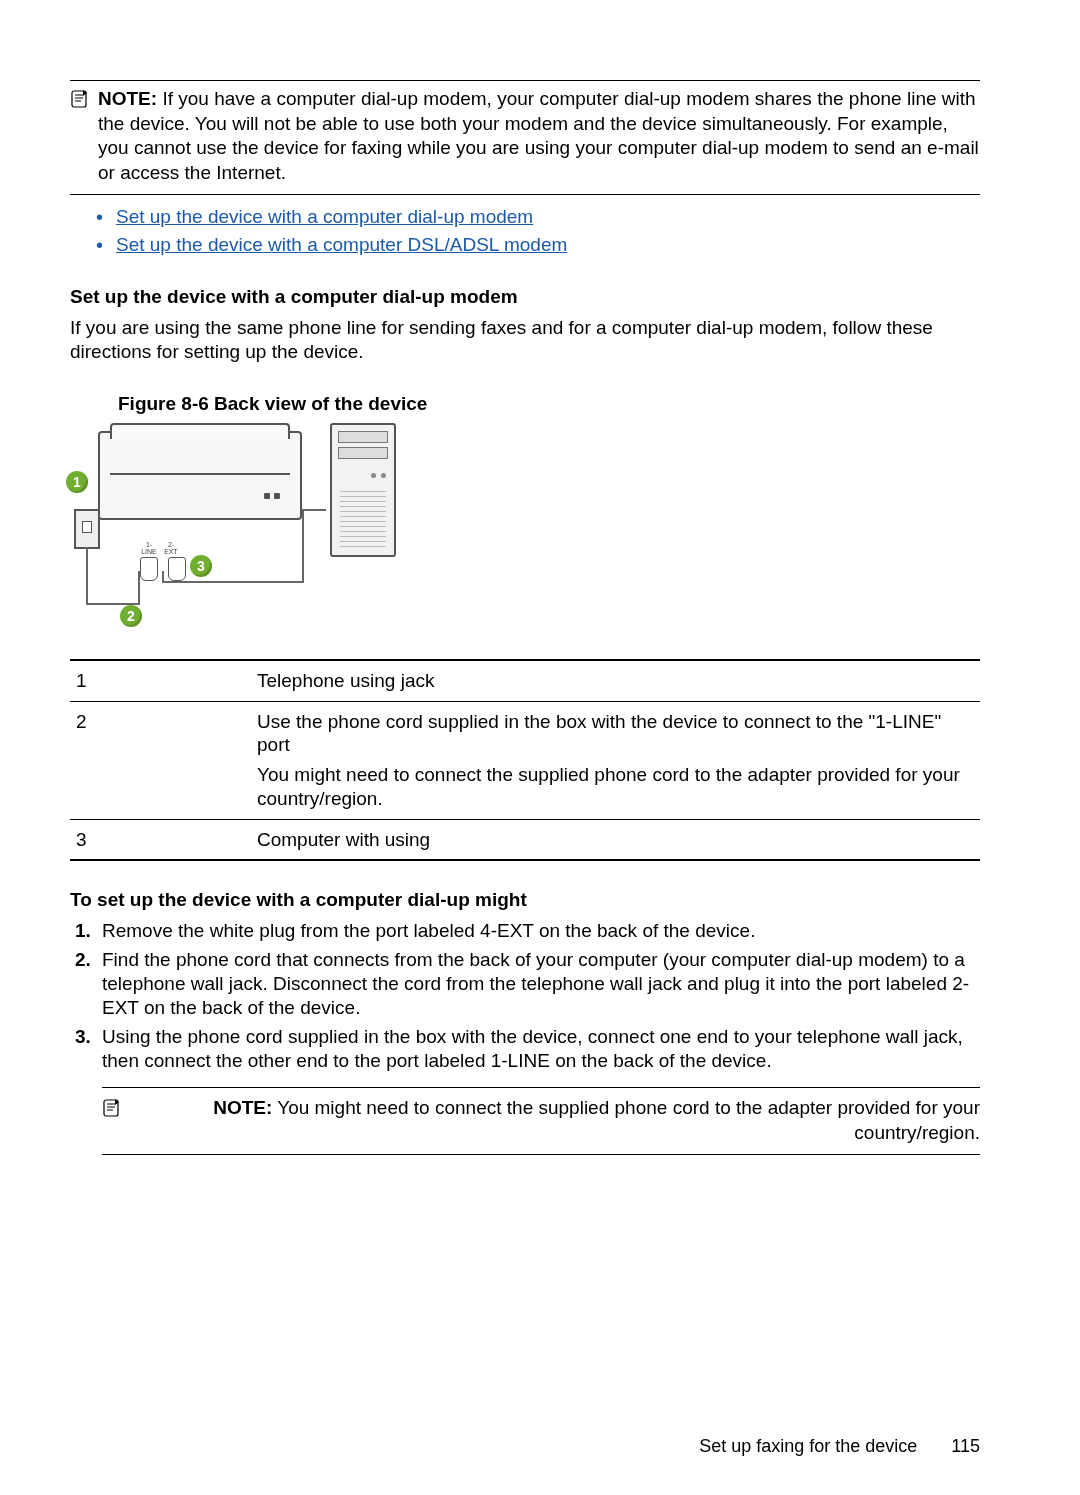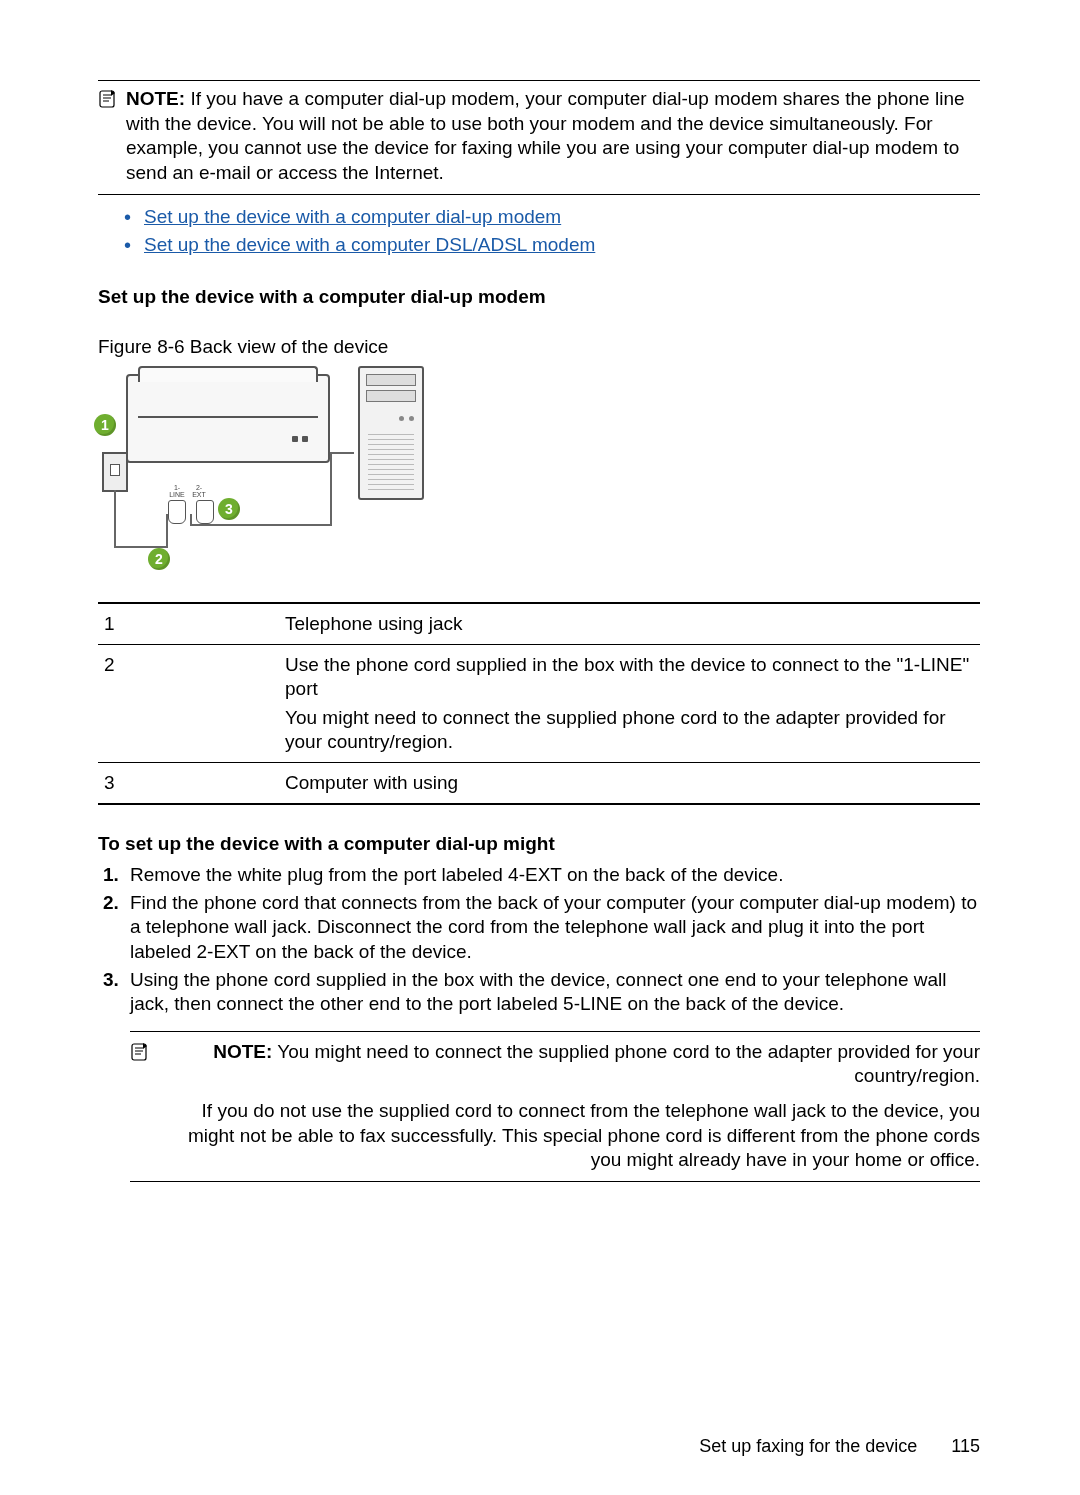--- a/index.html
+++ b/index.html
@@ -5,21 +5,21 @@
   body {
     margin: 0;
     padding: 0;
     background: #fff;
     font-family: Arial, Helvetica, sans-serif;
     font-size: 19px;
     color: #000;
     width: 1080px;
   }
   .page {
-    padding: 80px 100px 60px 98px;
+    padding: 80px 100px 60px 70px;
     box-sizing: border-box;
     min-height: 1495px;
     position: relative;
   }
 
   
   .note-box {
     border-top: 1.5px solid #000;
     border-bottom: 1.5px solid #000;
     padding: 6px 0 8px 0;
@@ -62,21 +62,21 @@
     text-decoration: underline;
   }
 
   .heading-bold {
     font-weight: bold;
     margin-top: 28px;
     margin-bottom: 8px;
   }
   p.body { margin: 0 0 10px 0; line-height: 1.28; }
 
-  .fig-caption { font-weight: normal; margin-top: 28px; margin-bottom: 6px; }
+  .fig-caption { font-weight: bold; margin-top: 28px; margin-bottom: 6px; margin-left: 48px; }
 
   
   .figure-box {
     width: 330px;
     height: 210px;
     position: relative;
     margin-bottom: 28px;
   }
   .printer {
     position: absolute;
@@ -241,20 +241,21 @@
       <span>If you have a computer dial-up modem, your computer dial-up modem shares the phone line with the device. You will not be able to use both your modem and the device simultaneously. For example, you cannot use the device for faxing while you are using your computer dial-up modem to send an e-mail or access the Internet.</span>
     </div>
   </div>
 
   <ul class="links">
     <li><a href="#">Set up the device with a computer dial-up modem</a></li>
     <li><a href="#">Set up the device with a computer DSL/ADSL modem</a></li>
   </ul>
 
   <div class="heading-bold">Set up the device with a computer dial-up modem</div>
+  <p class="body">If you are using the same phone line for sending faxes and for a computer dial-up modem, follow these directions for setting up the device.</p>
 
   <div class="fig-caption">Figure 8-6 Back view of the device</div>
   <div class="figure-box">
     <div class="wall-jack"></div>
     <div class="printer">
       <div class="slot"></div>
         <div class="panel"></div>
         <div class="panel2"></div>
     </div>
     <div class="ports">
@@ -309,34 +310,33 @@
     </tr>
   </tbody>
     </table>
 
   <div class="heading-bold">To set up the device with a computer dial-up might</div>
 
   <ol class="steps">
     <li><span>Remove the white plug from the port labeled 4-EXT on the back of the device.</span></li>
     <li><span>Find the phone cord that connects from the back of your computer (your computer dial-up modem) to a telephone wall jack. Disconnect the cord from the telephone wall jack and plug it into the port labeled 2-EXT on the back of the device.</span></li>
     <li>
-      <span>Using the phone cord supplied in the box with the device, connect one end to your telephone wall jack, then connect the other end to the port labeled 5-LINE on the back of the device.</span>
+      <span>Using the phone cord supplied in the box with the device, connect one end to your telephone wall jack, then connect the other end to the port labeled 1-LINE on the back of the device.</span>
 
       <div class="sub-note-box">
         <div class="note-icon-wrap">
           <svg width="20" height="20" viewBox="0 0 20 20">
             <rect x="2" y="2" width="14" height="16" rx="2" fill="none" stroke="#000" stroke-width="1.2"></rect>
             <path d="M5 6h8M5 9h8M5 12h6" stroke="#000" stroke-width="1"></path>
             <path d="M13 1l4 3-4 3z" fill="#000"></path>
           </svg>
         </div>
         <div class="note-body">
           <p><span class="label">NOTE:</span>
              <span>You might need to connect the supplied phone cord to the adapter provided for your country/region.</span></p>
-          <p>If you do not use the supplied cord to connect from the telephone wall jack to the device, you might not be able to fax successfully. This special phone cord is different from the phone cords you might already have in your home or office.</p>
         </div>
       </div>
     </li>
   </ol>
 
   <div class="footer">
     <span>Set up faxing for the device</span>
     <span class="pg">115</span>
   </div>
 

